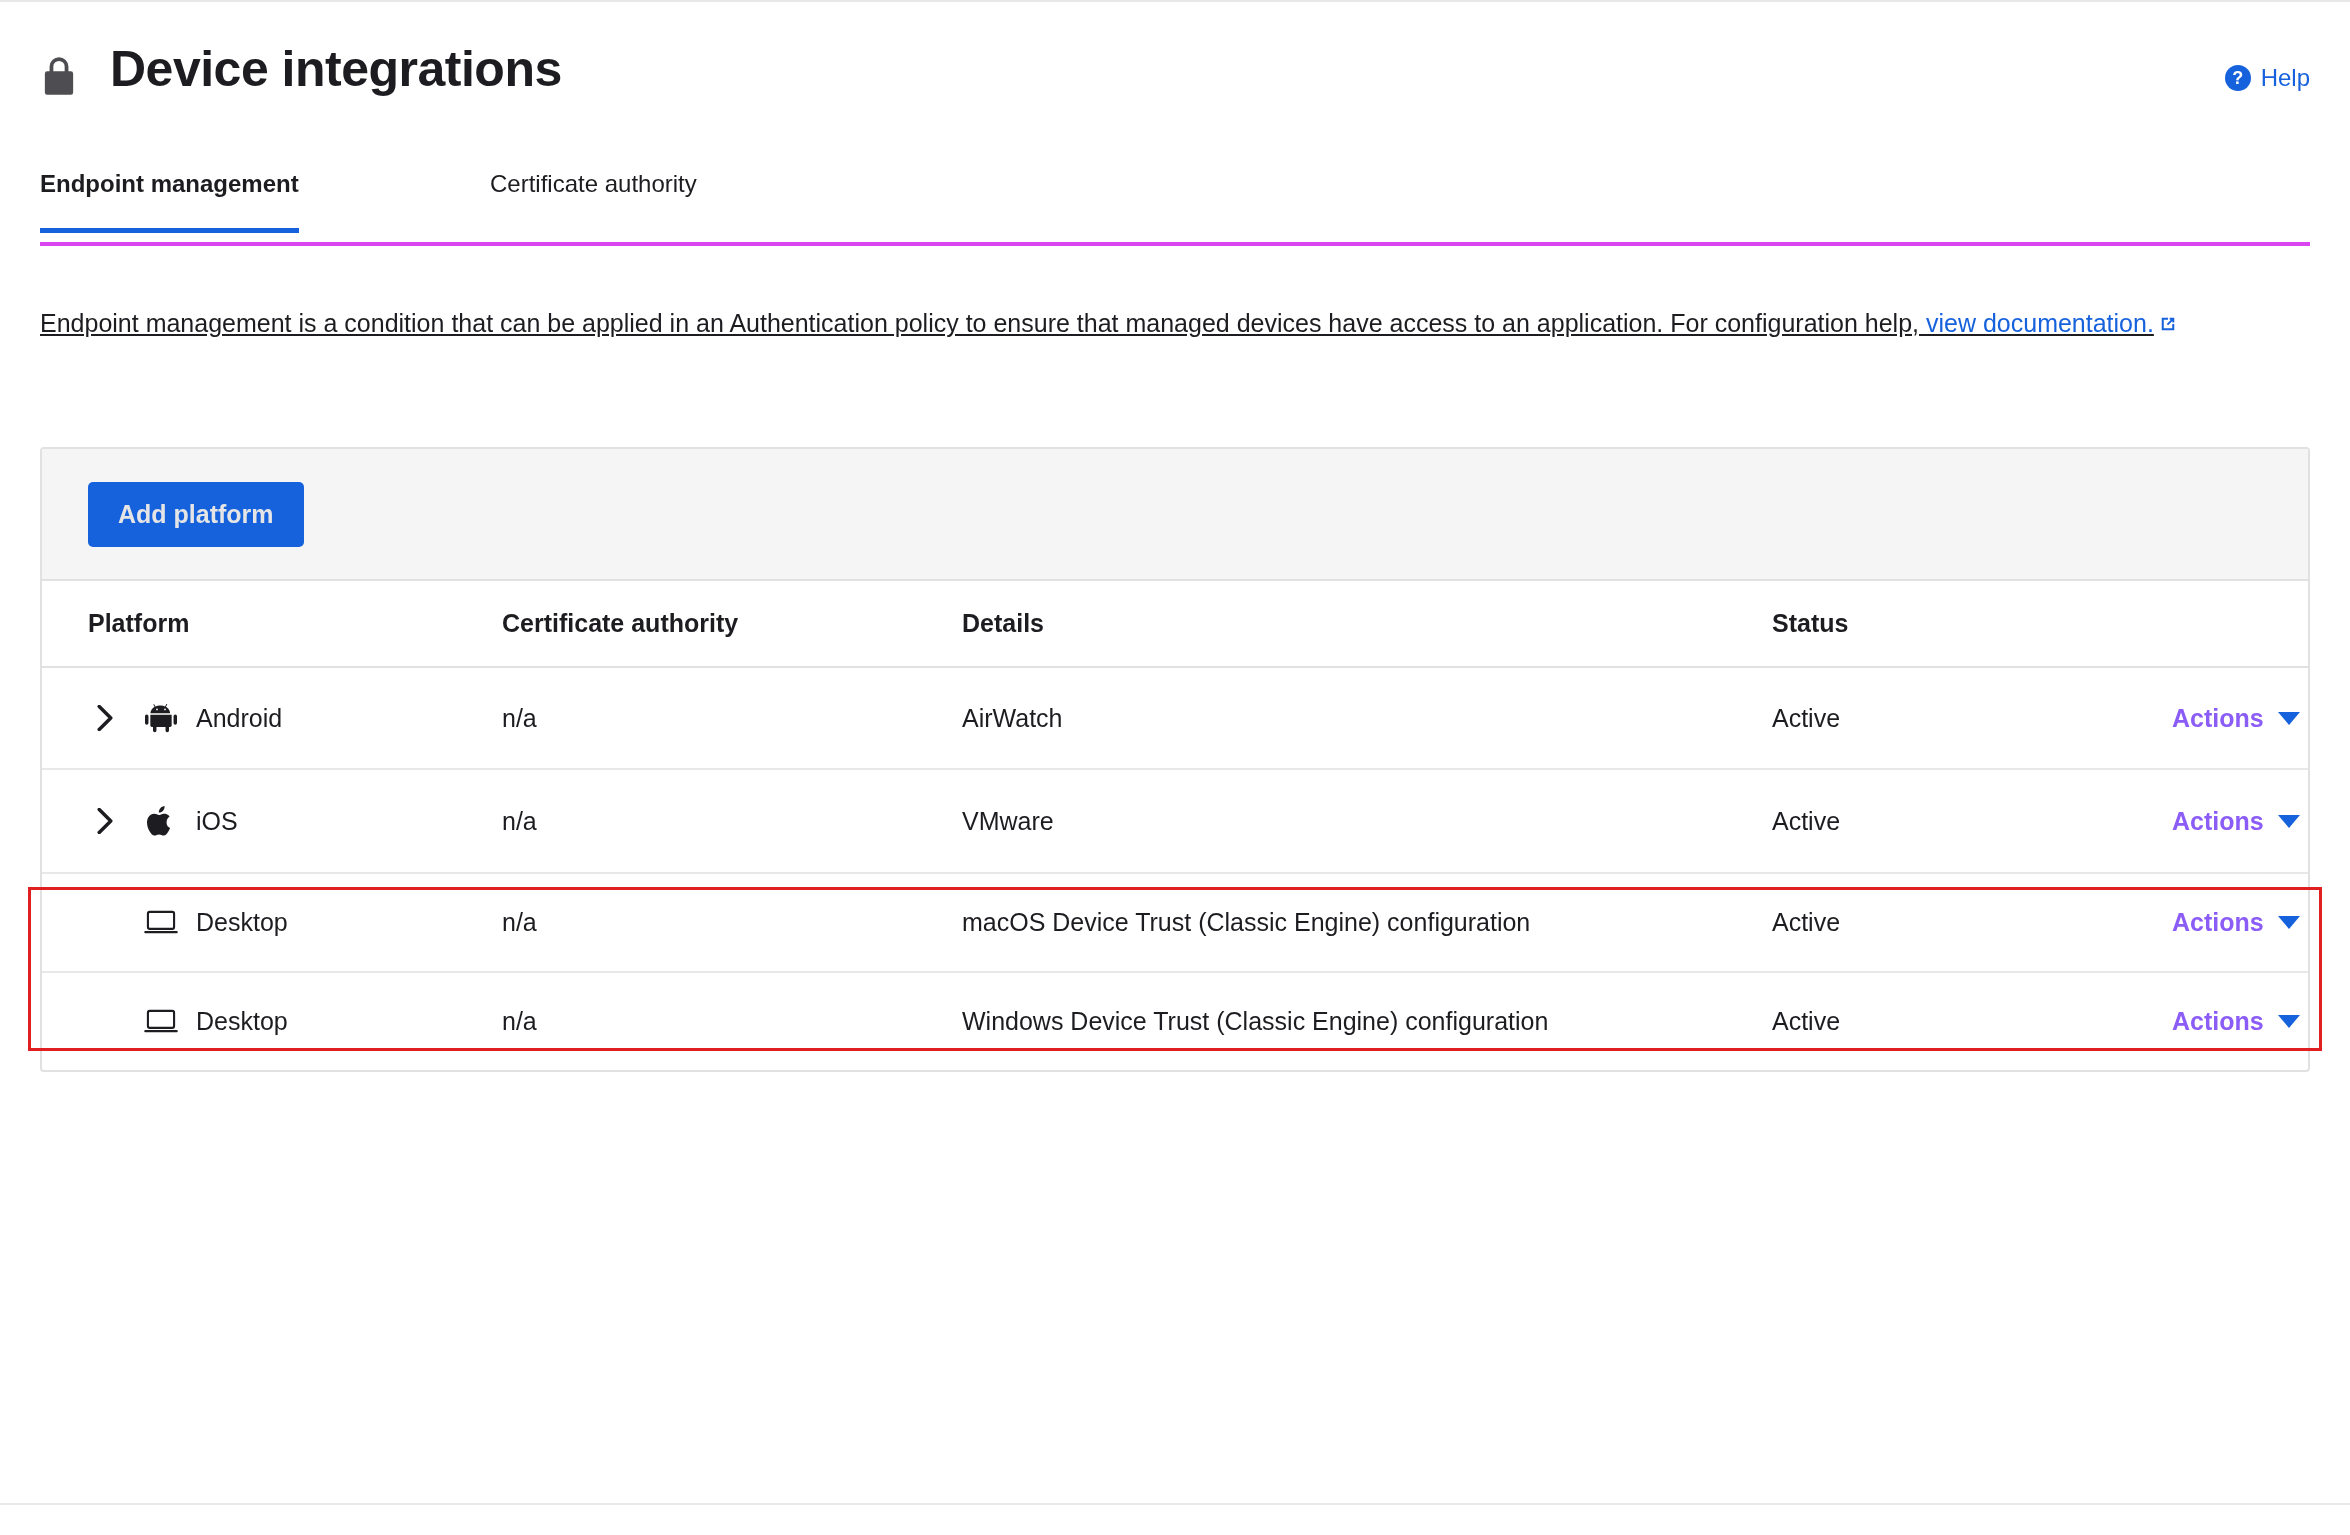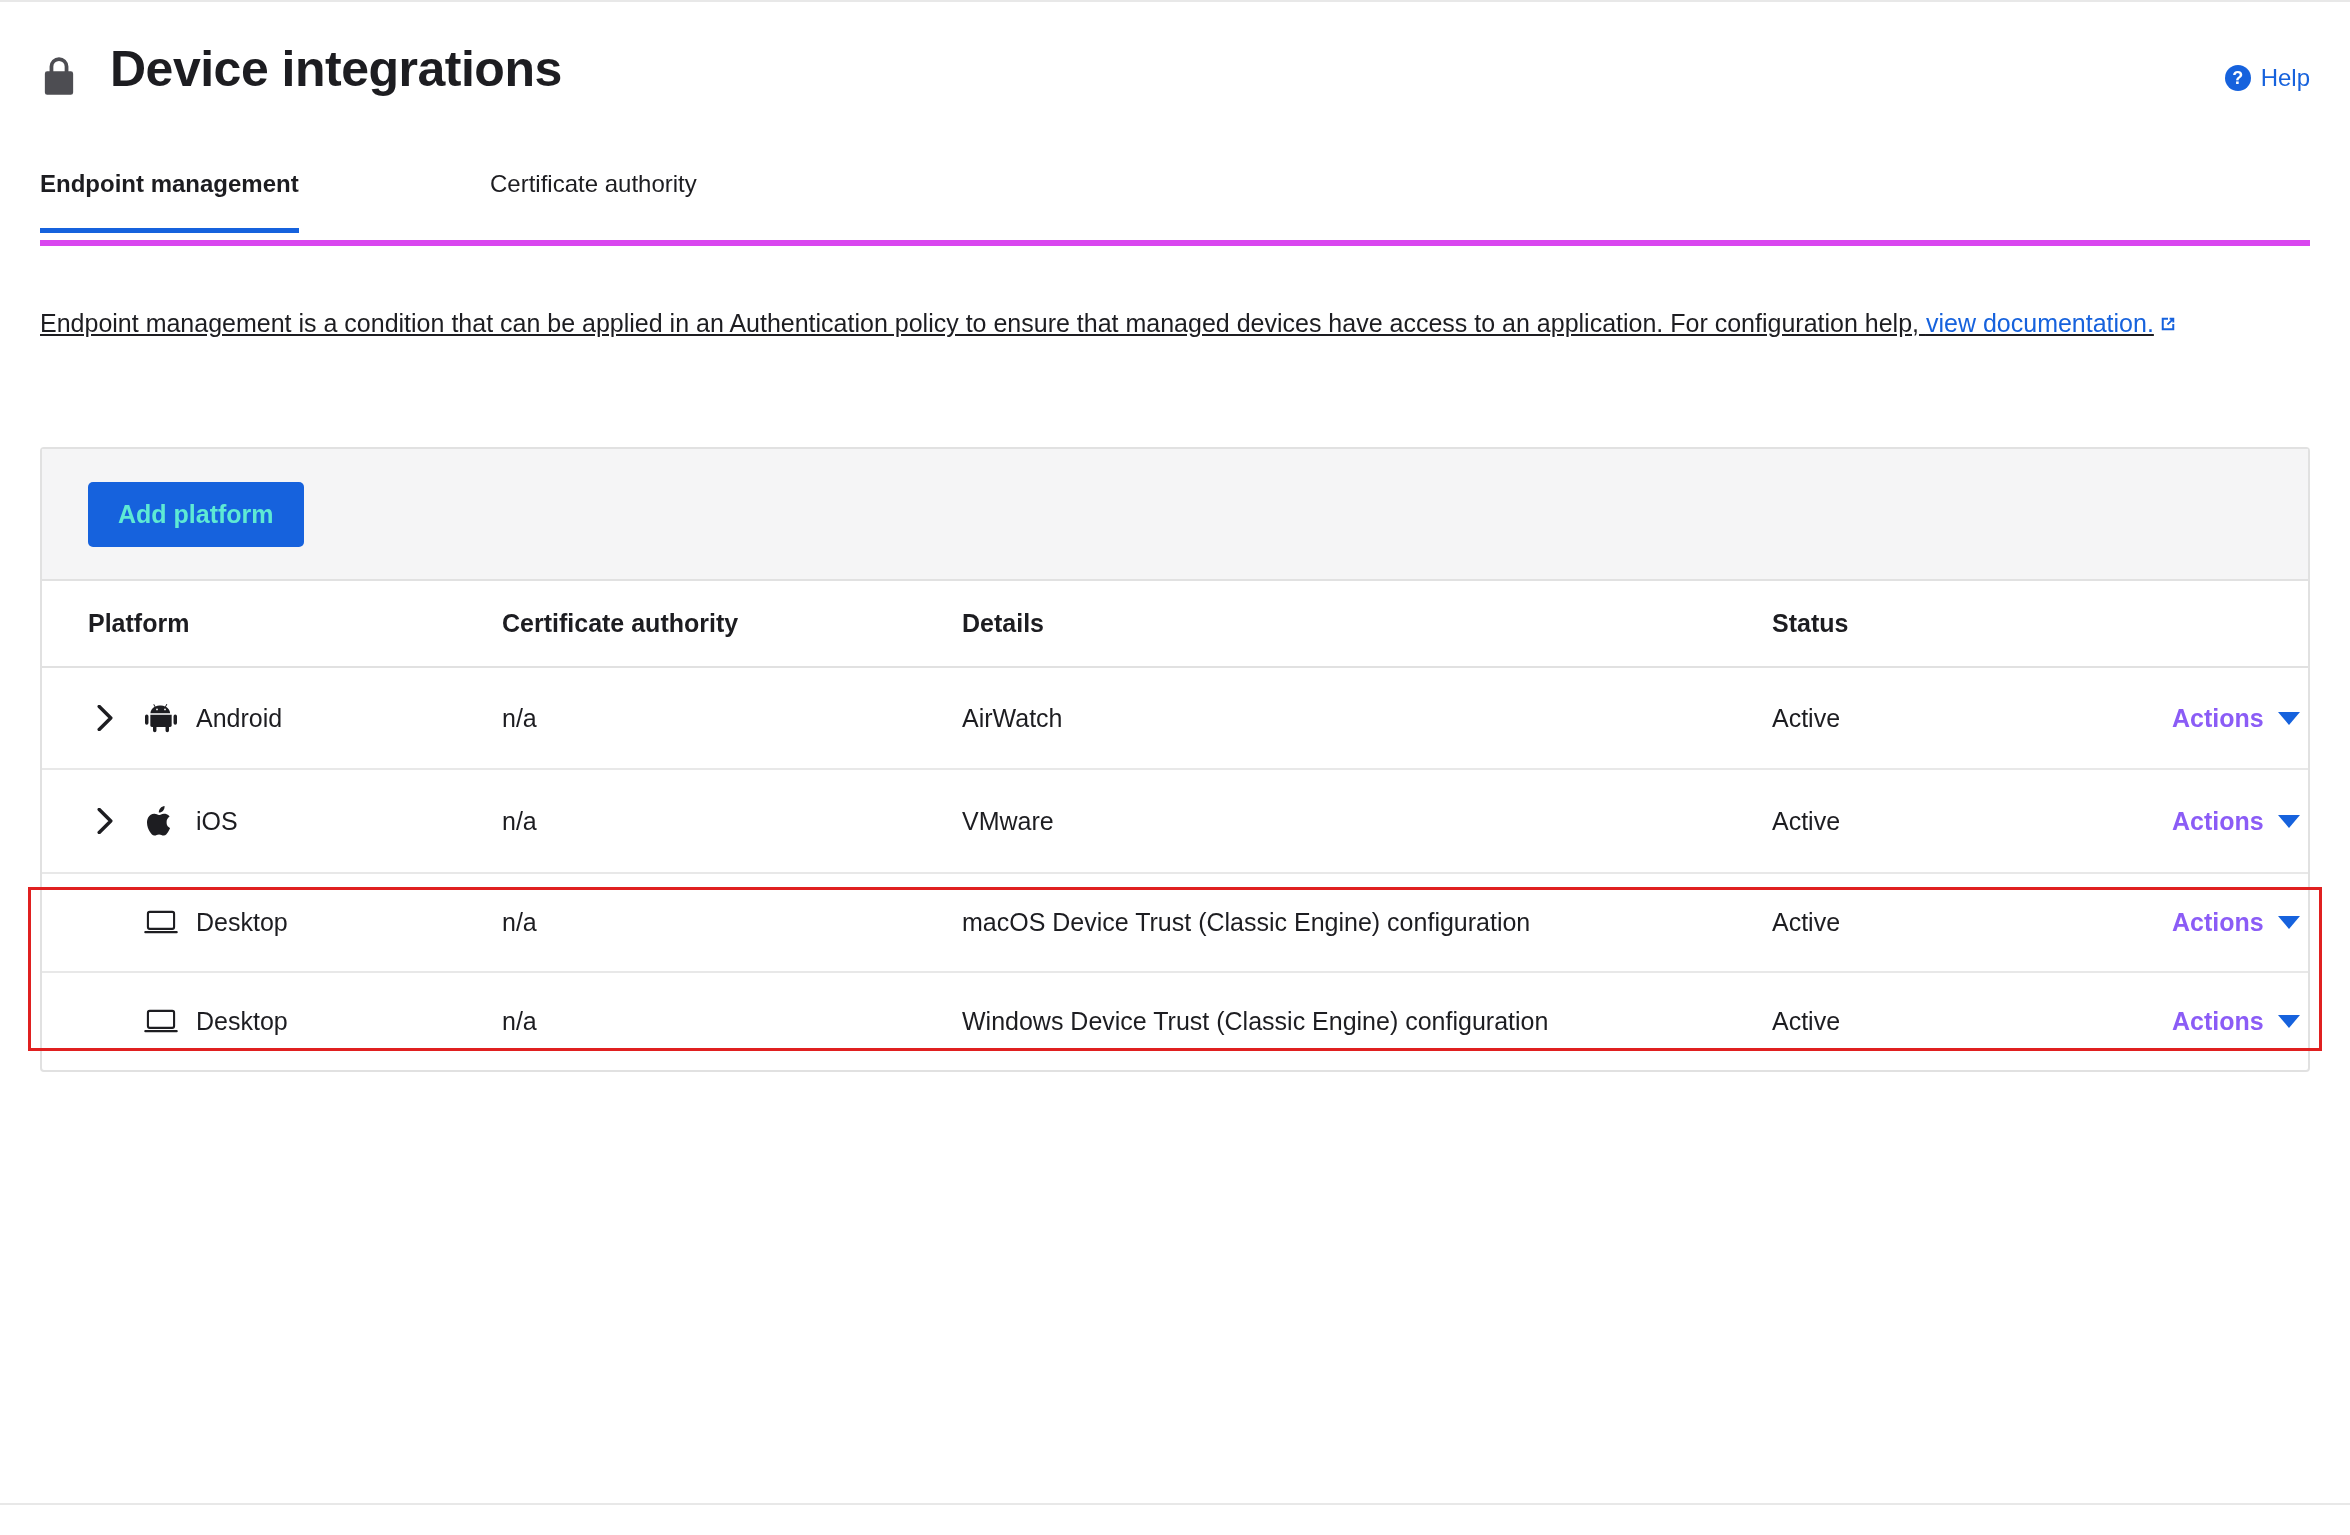--- a/index.html
+++ b/index.html
@@ -82,21 +82,21 @@
     justify-content: center;
     line-height: 1;
   }
 
   
   .tabs {
     position: absolute;
     left: 40px; top: 160px;
     width: 2270px;
     height: 86px;
-    border-bottom: 6px solid #d946ef;
+    border-bottom: 4px solid #d946ef;
     text-align: center;
   }
   .tab {
     position: absolute;
     top: 10px;
     font-size: 24px;
     font-weight: bold;
     color: #1d1d21;
     padding-bottom: 30px;
     cursor: pointer;
@@ -142,21 +142,21 @@
   .card-toolbar {
     height: 132px;
     background: #f5f5f6;
     border-bottom: 2px solid #e1e1e1;
     display: flex;
     align-items: center;
     padding-left: 46px;
   }
   .add-platform-btn {
     background: #1662dd;
-    color: #5eead4;
+    color: #e5e5e5;
     border: none;
     border-radius: 5px;
     font-size: 25px;
     font-weight: bold;
     font-family: "Liberation Sans", sans-serif;
     padding: 18px 30px;
     cursor: pointer;
   }
   table.grid {
     width: 100%;

